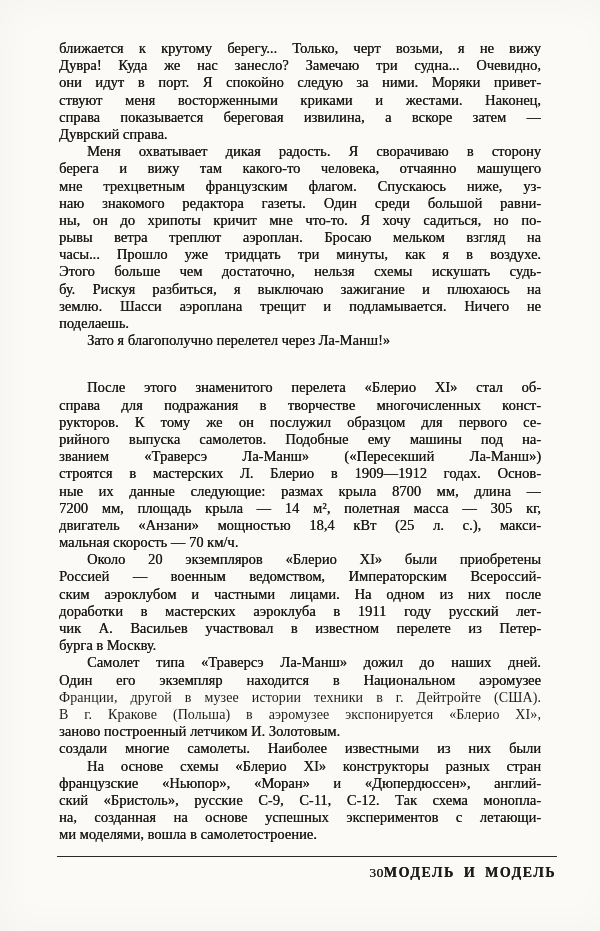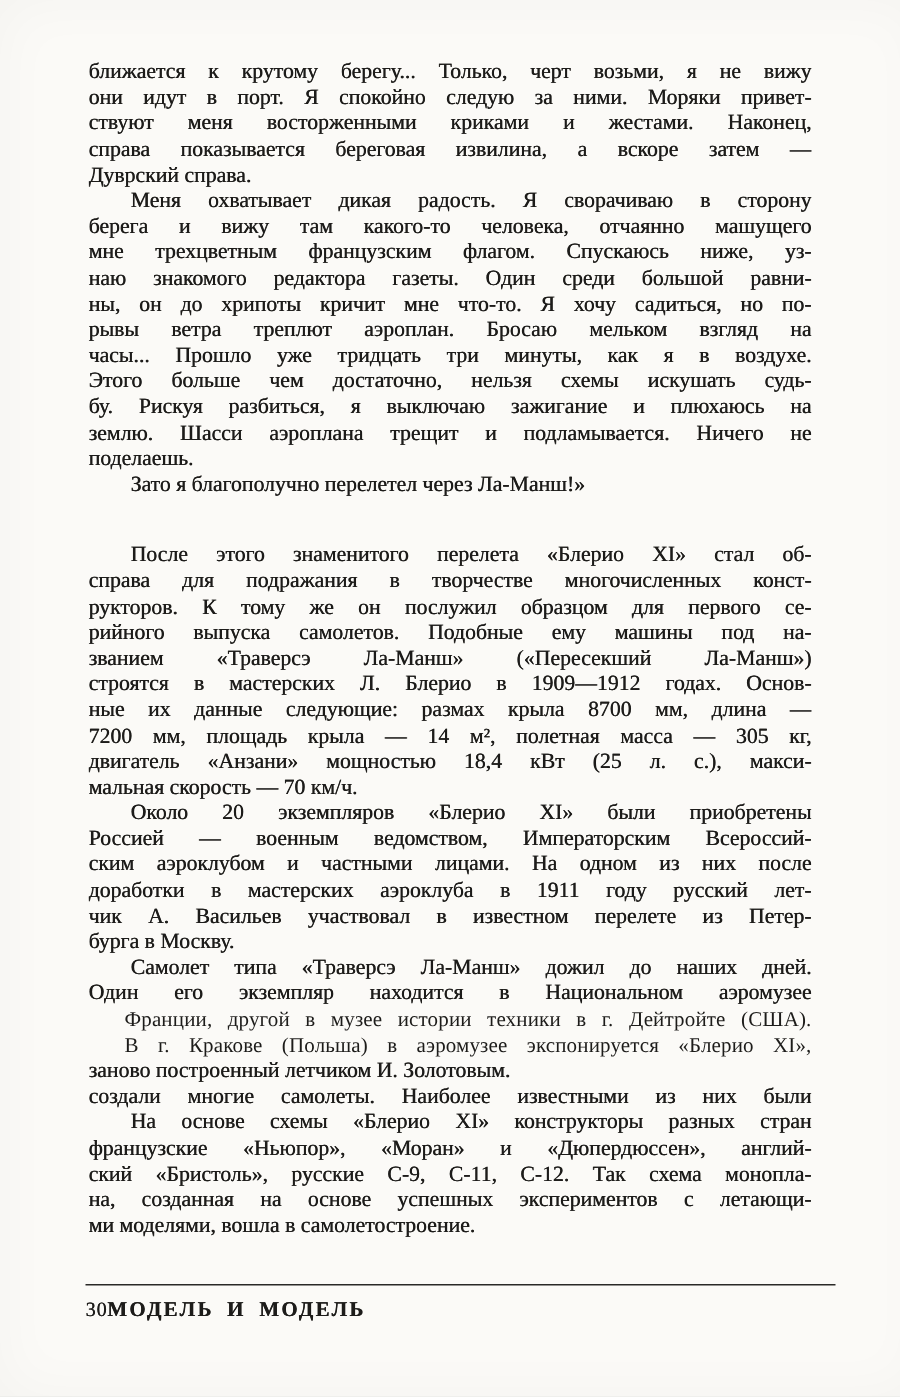--- a/index.html
+++ b/index.html
@@ -41,39 +41,38 @@
   .line.last {
     text-align-last: left;
   }
   .line.indent {
     text-indent: 28px;
   }
   .line.alt {
     text-shadow: none;
     font-size: 14px;
     letter-spacing: 0.1px;
-    margin-left: 24px;
   }
   .section-gap {
     height: 30px;
   }
   .footer-rule {
     position: absolute;
     left: 57px;
     right: 57px;
     top: 856px;
     border-top: 1.6px solid #2a2927;
   }
   .footer {
     position: absolute;
     left: 57px;
     right: 58px;
     top: 865px;
     display: flex;
-    justify-content: flex-start;
+    justify-content: flex-end;
     align-items: baseline;
   }
   .page-number {
     font-size: 13.5px;
     letter-spacing: 0.5px;
     text-shadow: 0.2px 0 0 currentColor;
   }
   .running-title {
     font-size: 14px;
     font-weight: bold;
@@ -83,20 +82,21 @@
   }
 </style>
 </head>
 <body>
 
 <div class="page">
 
   <div class="body-block" id="page-body">
       <div class="para">
         <div class="line">ближается к крутому берегу... Только, черт возьми, я не вижу</div>
+        <div class="line">Дувра! Куда же нас занесло? Замечаю три судна... Очевидно,</div>
         <div class="line">они идут в порт. Я спокойно следую за ними. Моряки привет-</div>
         <div class="line">ствуют меня восторженными криками и жестами. Наконец,</div>
         <div class="line">справа показывается береговая извилина, а вскоре затем —</div>
         <div class="line last">Дуврский справа.</div>
       </div>
       <div class="para">
         <div class="line indent">Меня охватывает дикая радость. Я сворачиваю в сторону</div>
         <div class="line">берега и вижу там какого-то человека, отчаянно машущего</div>
         <div class="line">мне трехцветным французским флагом. Спускаюсь ниже, уз-</div>
         <div class="line">наю знакомого редактора газеты. Один среди большой равни-</div>

